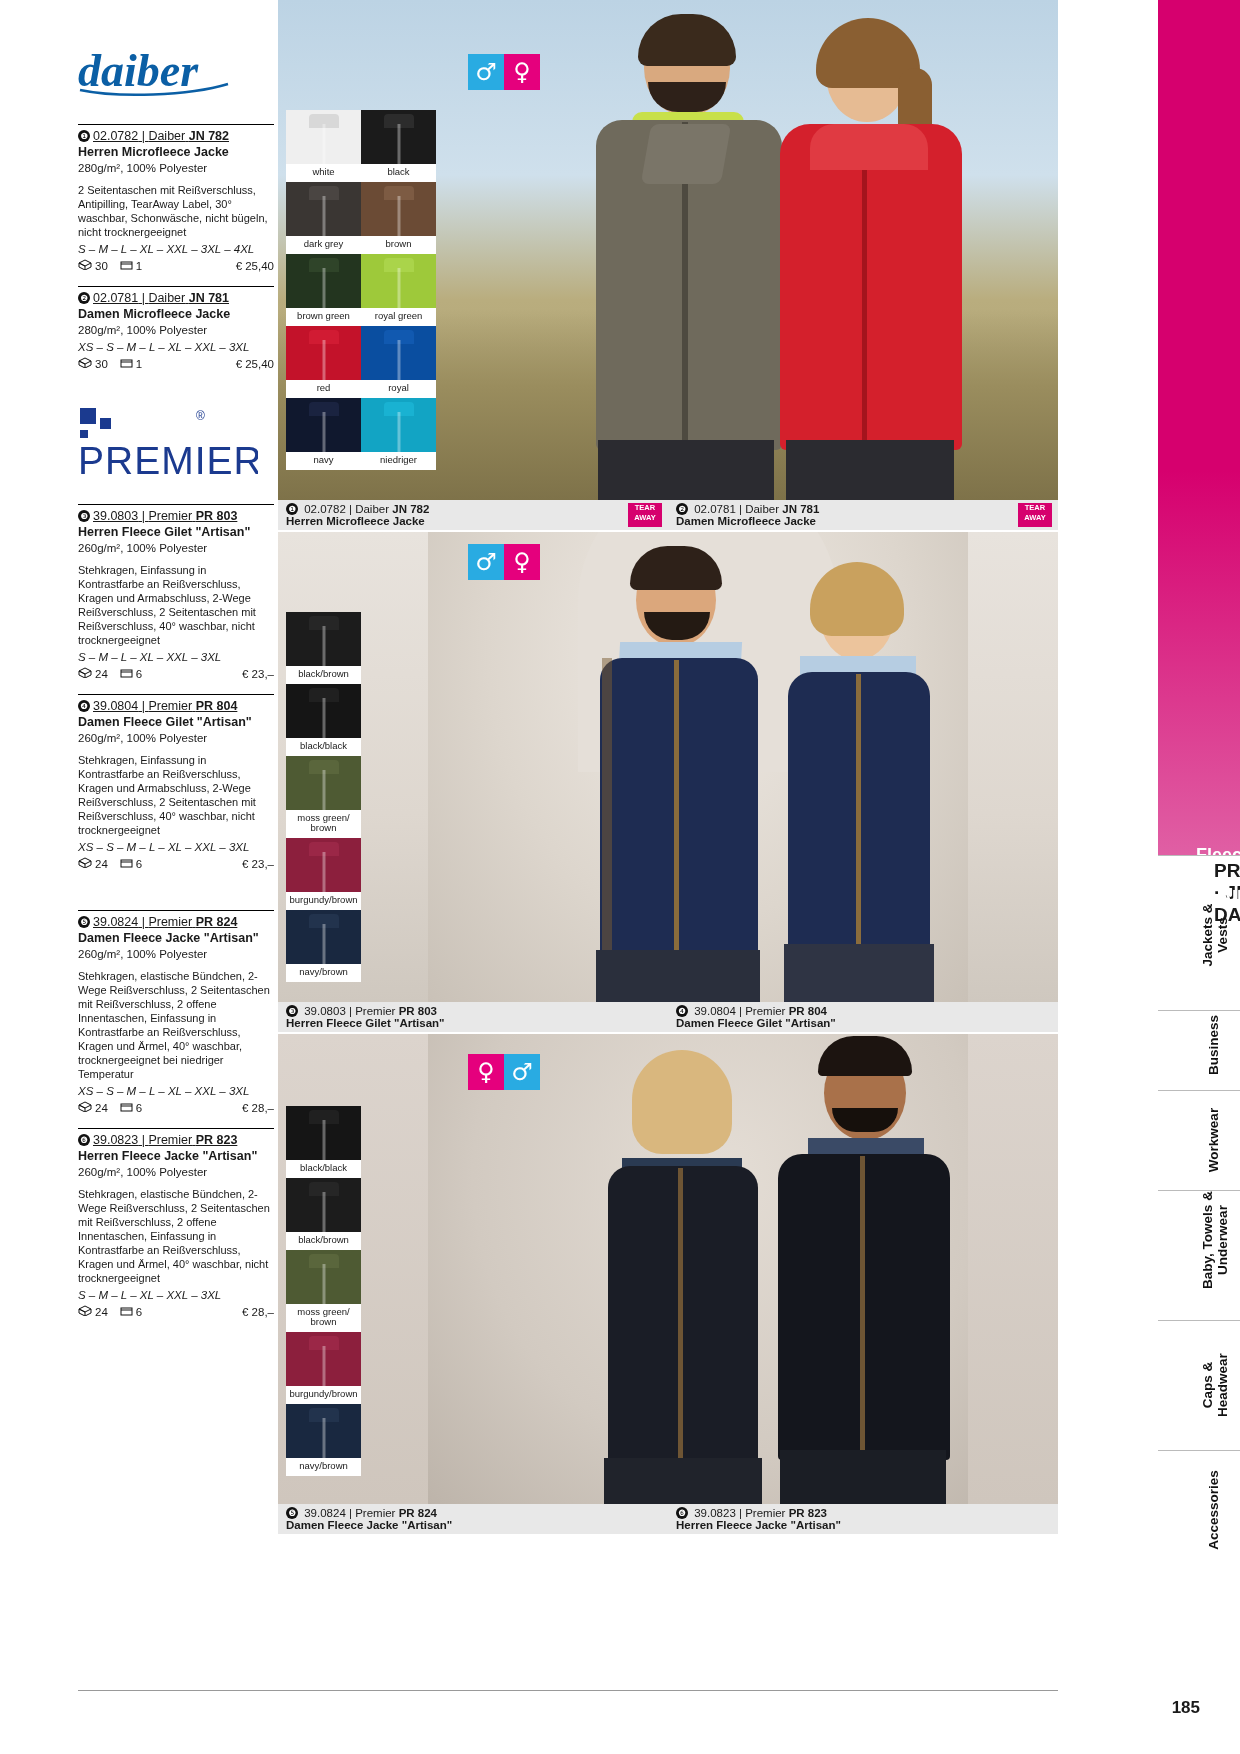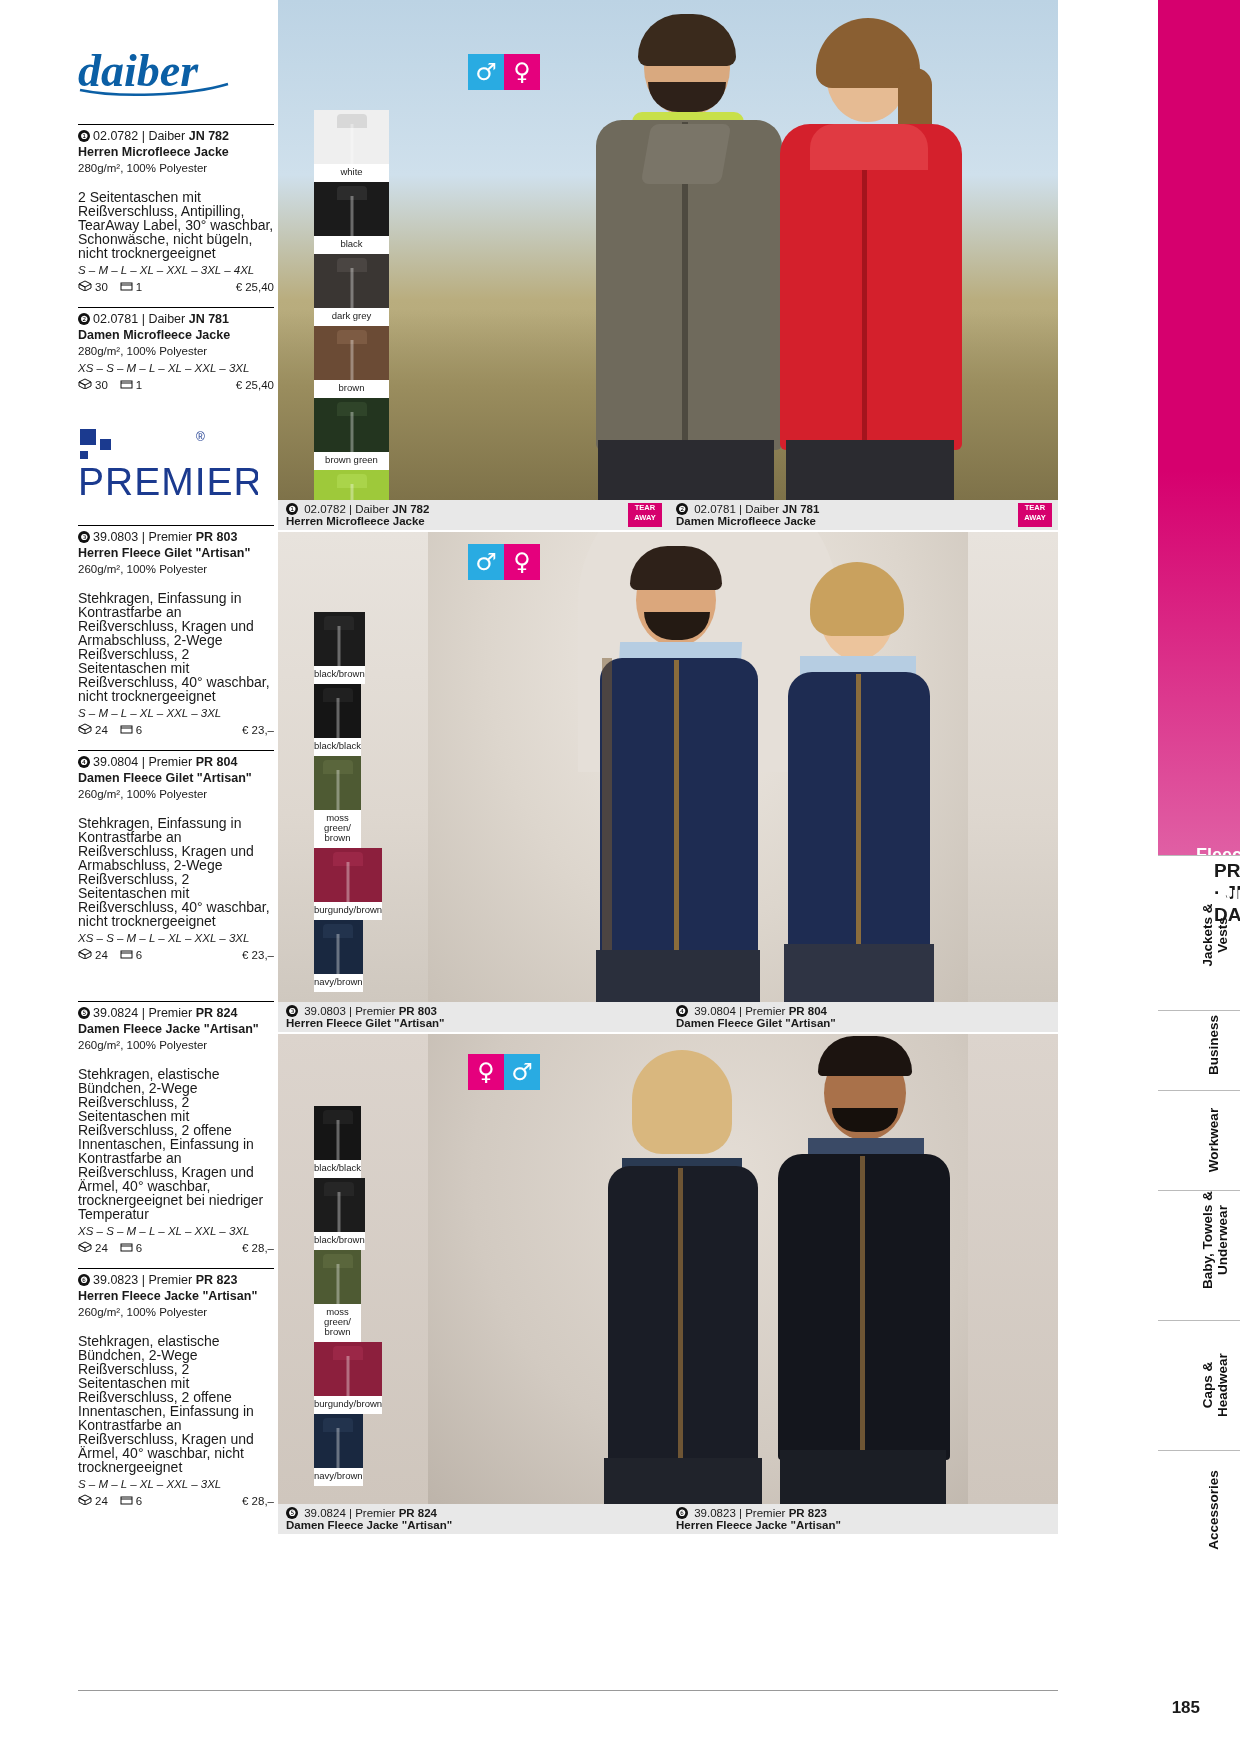--- a/index.html
+++ b/index.html
@@ -46,25 +46,25 @@
     border-top:1.5px solid #000; border-bottom:0;
     padding-top:4px;
     font-size:12.5px; line-height:15px;
   }
   .bullet {
     display:inline-block; width:12px; height:12px; border-radius:50%;
     background:#111; color:#fff; font-size:8.5px; line-height:12px;
     text-align:center; vertical-align:1px; margin-right:3px;
     font-family:"DejaVu Sans", sans-serif;
   }
-  .prod-code { font-size:12.5px; }
+  .prod-code { font-size:12.5px;text-decoration:underline; }
   .prod-code b { font-weight:bold; }
   .prod-name { font-weight:bold; font-size:12.5px; margin-top:1px; }
   .prod-spec { font-size:11.5px; line-height:14px; margin-top:2px; }
-  .prod-desc { font-size:14px; line-height:14px; margin-top:15px; }
+  .prod-desc { font-size:11px; line-height:14px; margin-top:8px; }
   .prod-sizes { font-size:11.5px; font-style:italic; line-height:14px; margin-top:3px; }
   .prod-foot {
     display:flex; align-items:center; font-size:11.5px; margin-top:3px;
   }
   .pack-icon { margin-right:3px; }
   .foot-gap { width:12px; }
   .price { margin-left:auto; font-size:11.5px; }
 
   
   .main { position:absolute; left:278px; top:0; width:780px; }
@@ -90,21 +90,21 @@
     color:#fff; font-size:24px; font-family:"DejaVu Sans", sans-serif;
   }
   .badge.male { background:#29abe2; }
   .badge.female { background:#e5007d; }
 
   .swatch-col {
     position:absolute; z-index:4; width:150px;
   }
   .swatch-grid { display:flex; flex-wrap:wrap; }
   .sw {
-    width:75px; position:relative; background:#fff;margin-left:28px;
+    width:75px; position:relative; background:#fff;
   }
   .sw .chip { height:54px; position:relative; overflow:hidden; }
   .sw .label {
     font-size:9.5px; text-align:center; padding:3px 0 5px; line-height:10px;
     background:#fff;
   }
   .swatch-col.single .sw { width:75px; }
 
   .collar {
     position:absolute; left:50%; top:4px; transform:translateX(-50%);

